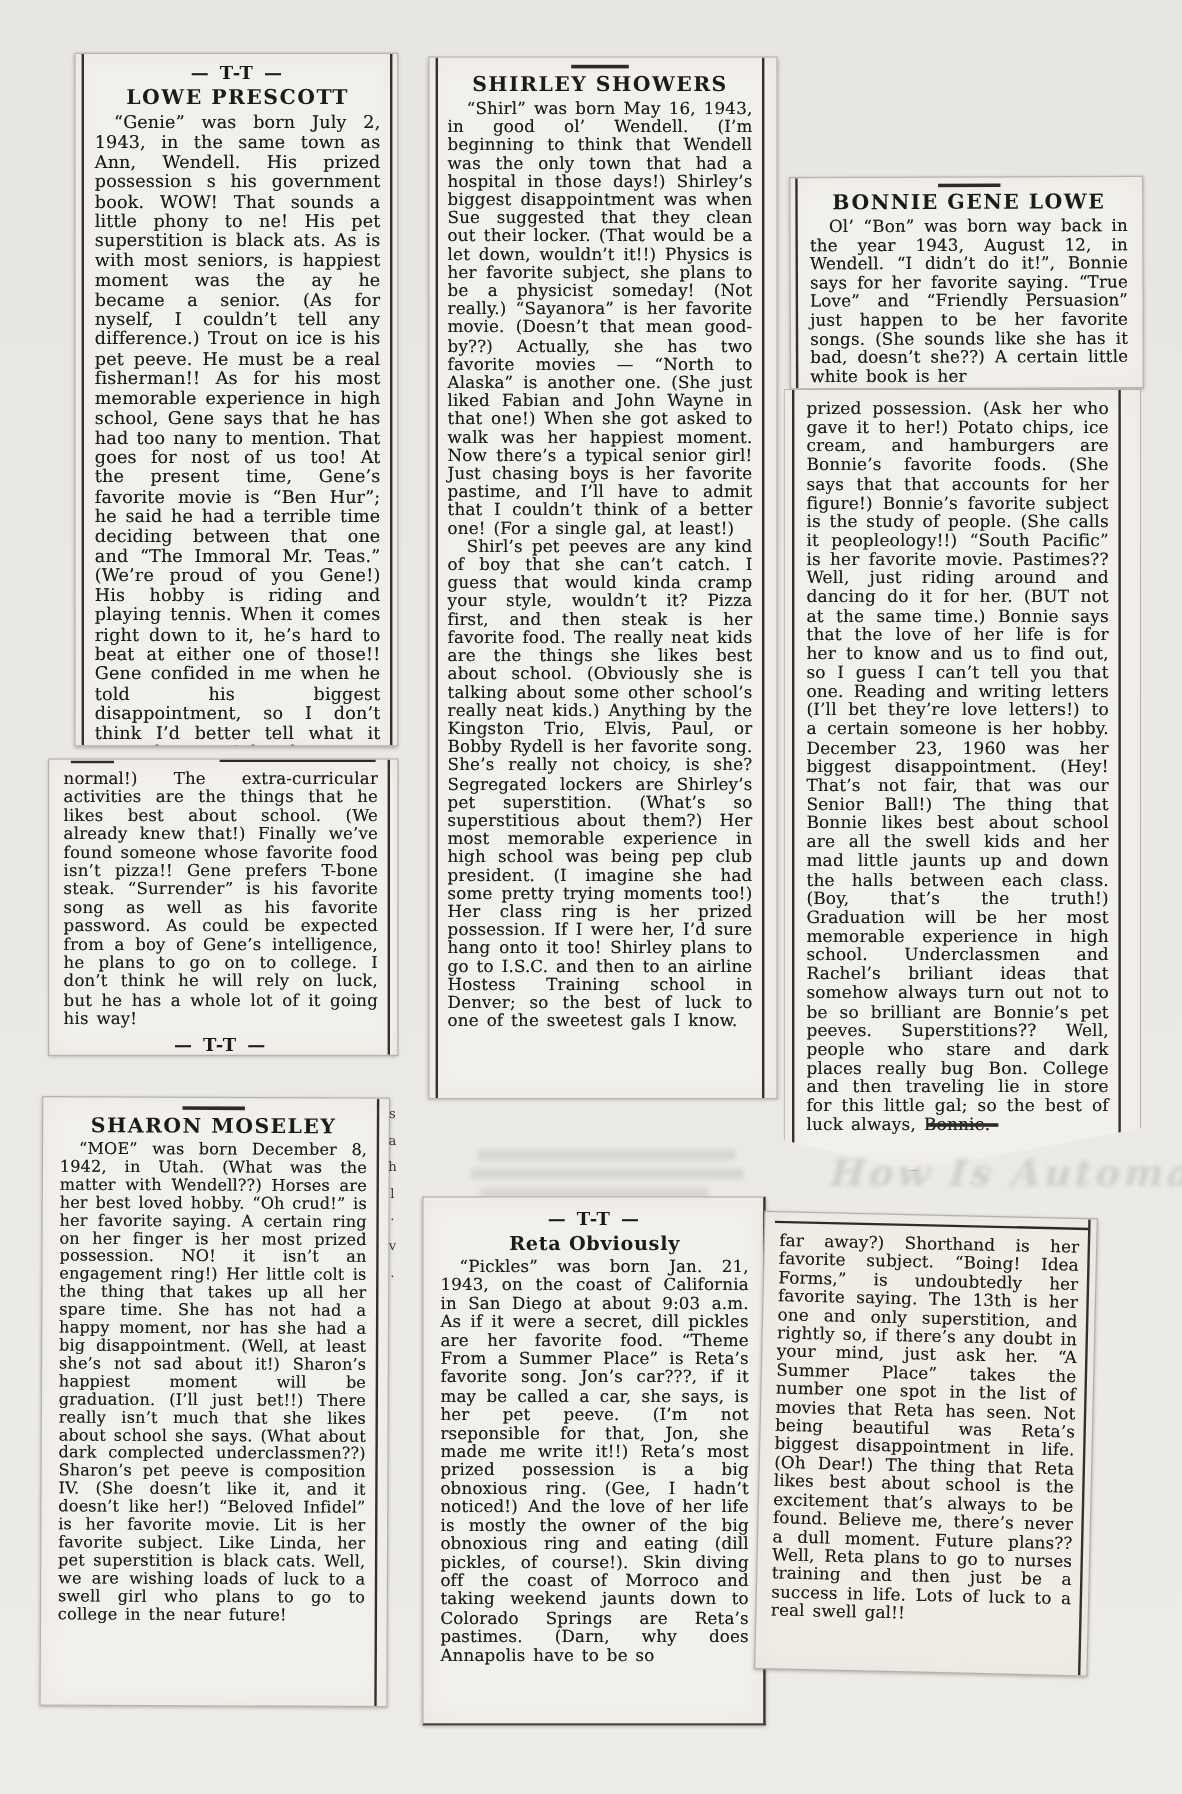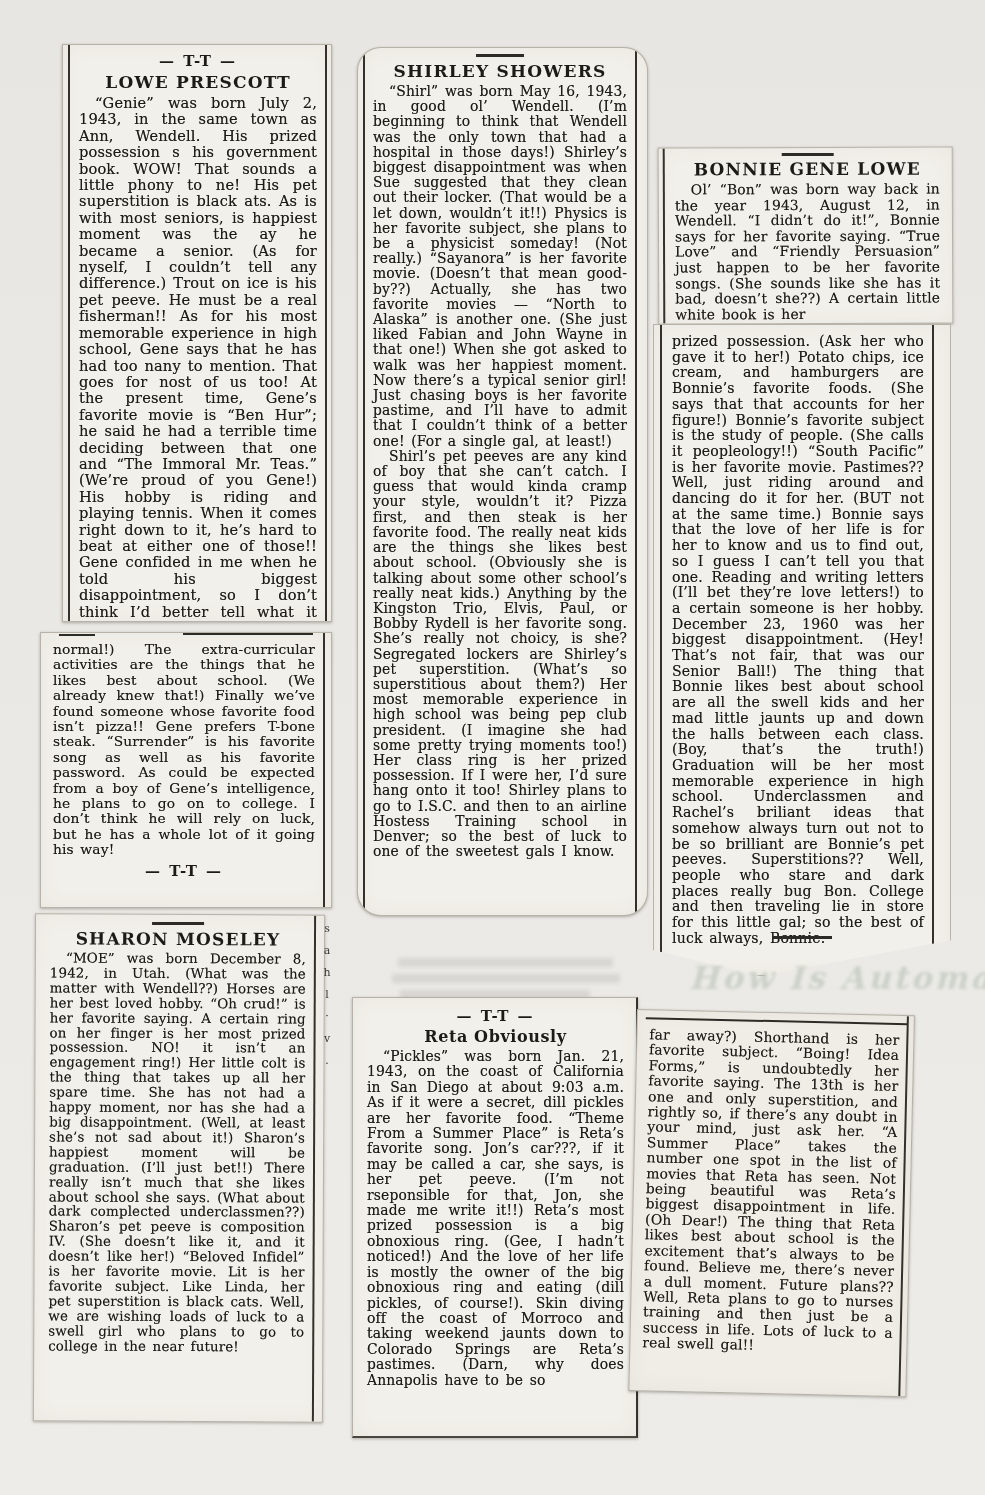--- a/index.html
+++ b/index.html
@@ -69,21 +69,21 @@
   <div class="clip" style="left:62px;top:44px;width:270px;height:578px;">
     <div class="vrule" style="left:5px;"></div>
     <div class="vrule" style="right:4px;"></div>
     <div class="inner" style="padding:6px 14px 4px 16px;">
       <div class="divider">— T-T —</div>
       <div class="headline">LOWE PRESCOTT</div>
       <p class="body fs-gene1">“Genie” was born July 2, 1943, in the same town as Ann, Wendell. His prized possession s his government book. WOW! That sounds a little phony to ne! His pet superstition is black ats. As is with most seniors, is happiest moment was the ay he became a senior. (As for nyself, I couldn’t tell any difference.) Trout on ice is his pet peeve. He must be a real fisherman!! As for his most memorable experience in high school, Gene says that he has had too nany to mention. That goes for nost of us too! At the present time, Gene’s favorite movie is “Ben Hur”; he said he had a terrible time deciding between that one and “The Immoral Mr. Teas.” (We’re proud of you Gene!) His hobby is riding and playing tennis. When it comes right down to it, he’s hard to beat at either one of those!! Gene confided in me when he told his biggest disappointment, so I don’t think I’d better tell what it was—there might be some red faces!! Even though his government book is his prized possession, law is his favorite subject. (Oh well, Mr. Shaud teaches them both, so he’s still</p>
     </div>
   </div>
 
-  <div class="clip" style="left:40px;top:632px;width:292px;height:276px;">
+  <div class="clip" style="left:40px;top:632px;width:292px;height:248px;">
     <div class="hline" style="left:18px;top:1px;width:36px;"></div>
     <div class="hline" style="left:142px;top:0;width:130px;"></div>
     <div class="vrule" style="right:6px;"></div>
     <div class="inner" style="padding:9px 16px 4px 12px;">
       <p class="body fs-gene2" style="text-indent:0;">normal!) The extra-curricular activities are the things that he likes best about school. (We already knew that!) Finally we’ve found someone whose favorite food isn’t pizza!! Gene prefers T-bone steak. “Surrender” is his favorite song as well as his favorite password. As could be expected from a boy of Gene’s intelligence, he plans to go on to college. I don’t think he will rely on luck, but he has a whole lot of it going his way!</p>
       <div class="divider" style="margin-top:4px;">— T-T —</div>
     </div>
   </div>
 
   <div class="clip" style="left:34px;top:914px;width:290px;height:508px;transform:rotate(.25deg);">
@@ -96,21 +96,21 @@
   </div>
 
   <div class="fragments" style="left:320px;top:918px;width:14px;height:170px;">s
 a
 h
 l
 ·
 v
 .</div>
 
-  <div class="clip" style="left:357px;top:47px;width:291px;height:869px;border-radius:24px;">
+  <div class="clip" style="left:357px;top:47px;width:291px;height:869px;">
     <div class="vrule" style="left:5px;"></div>
     <div class="vrule" style="right:10px;"></div>
     <div class="inner" style="padding:6px 20px 4px 15px;">
       <div class="hrule-short" style="width:48px;margin-bottom:4px;"></div>
       <div class="headline">SHIRLEY SHOWERS</div>
       <p class="body fs-shirley">“Shirl” was born May 16, 1943, in good ol’ Wendell. (I’m beginning to think that Wendell was the only town that had a hospital in those days!) Shirley’s biggest disappointment was when Sue suggested that they clean out their locker. (That would be a let down, wouldn’t it!!) Physics is her favorite subject, she plans to be a physicist someday! (Not really.) “Sayanora” is her favorite movie. (Doesn’t that mean good-by??) Actually, she has two favorite movies — “North to Alaska” is another one. (She just liked Fabian and John Wayne in that one!) When she got asked to walk was her happiest moment. Now there’s a typical senior girl! Just chasing boys is her favorite pastime, and I’ll have to admit that I couldn’t think of a better one! (For a single gal, at least!)</p>
       <p class="body fs-shirley">Shirl’s pet peeves are any kind of boy that she can’t catch. I guess that would kinda cramp your style, wouldn’t it? Pizza first, and then steak is her favorite food. The really neat kids are the things she likes best about school. (Obviously she is talking about some other school’s really neat kids.) Anything by the Kingston Trio, Elvis, Paul, or Bobby Rydell is her favorite song. She’s really not choicy, is she? Segregated lockers are Shirley’s pet superstition. (What’s so superstitious about them?) Her most memorable experience in high school was being pep club president. (I imagine she had some pretty trying moments too!) Her class ring is her prized possession. If I were her, I’d sure hang onto it too! Shirley plans to go to I.S.C. and then to an airline Hostess Training school in Denver; so the best of luck to one of the sweetest gals I know.</p>
     </div>
   </div>
 

